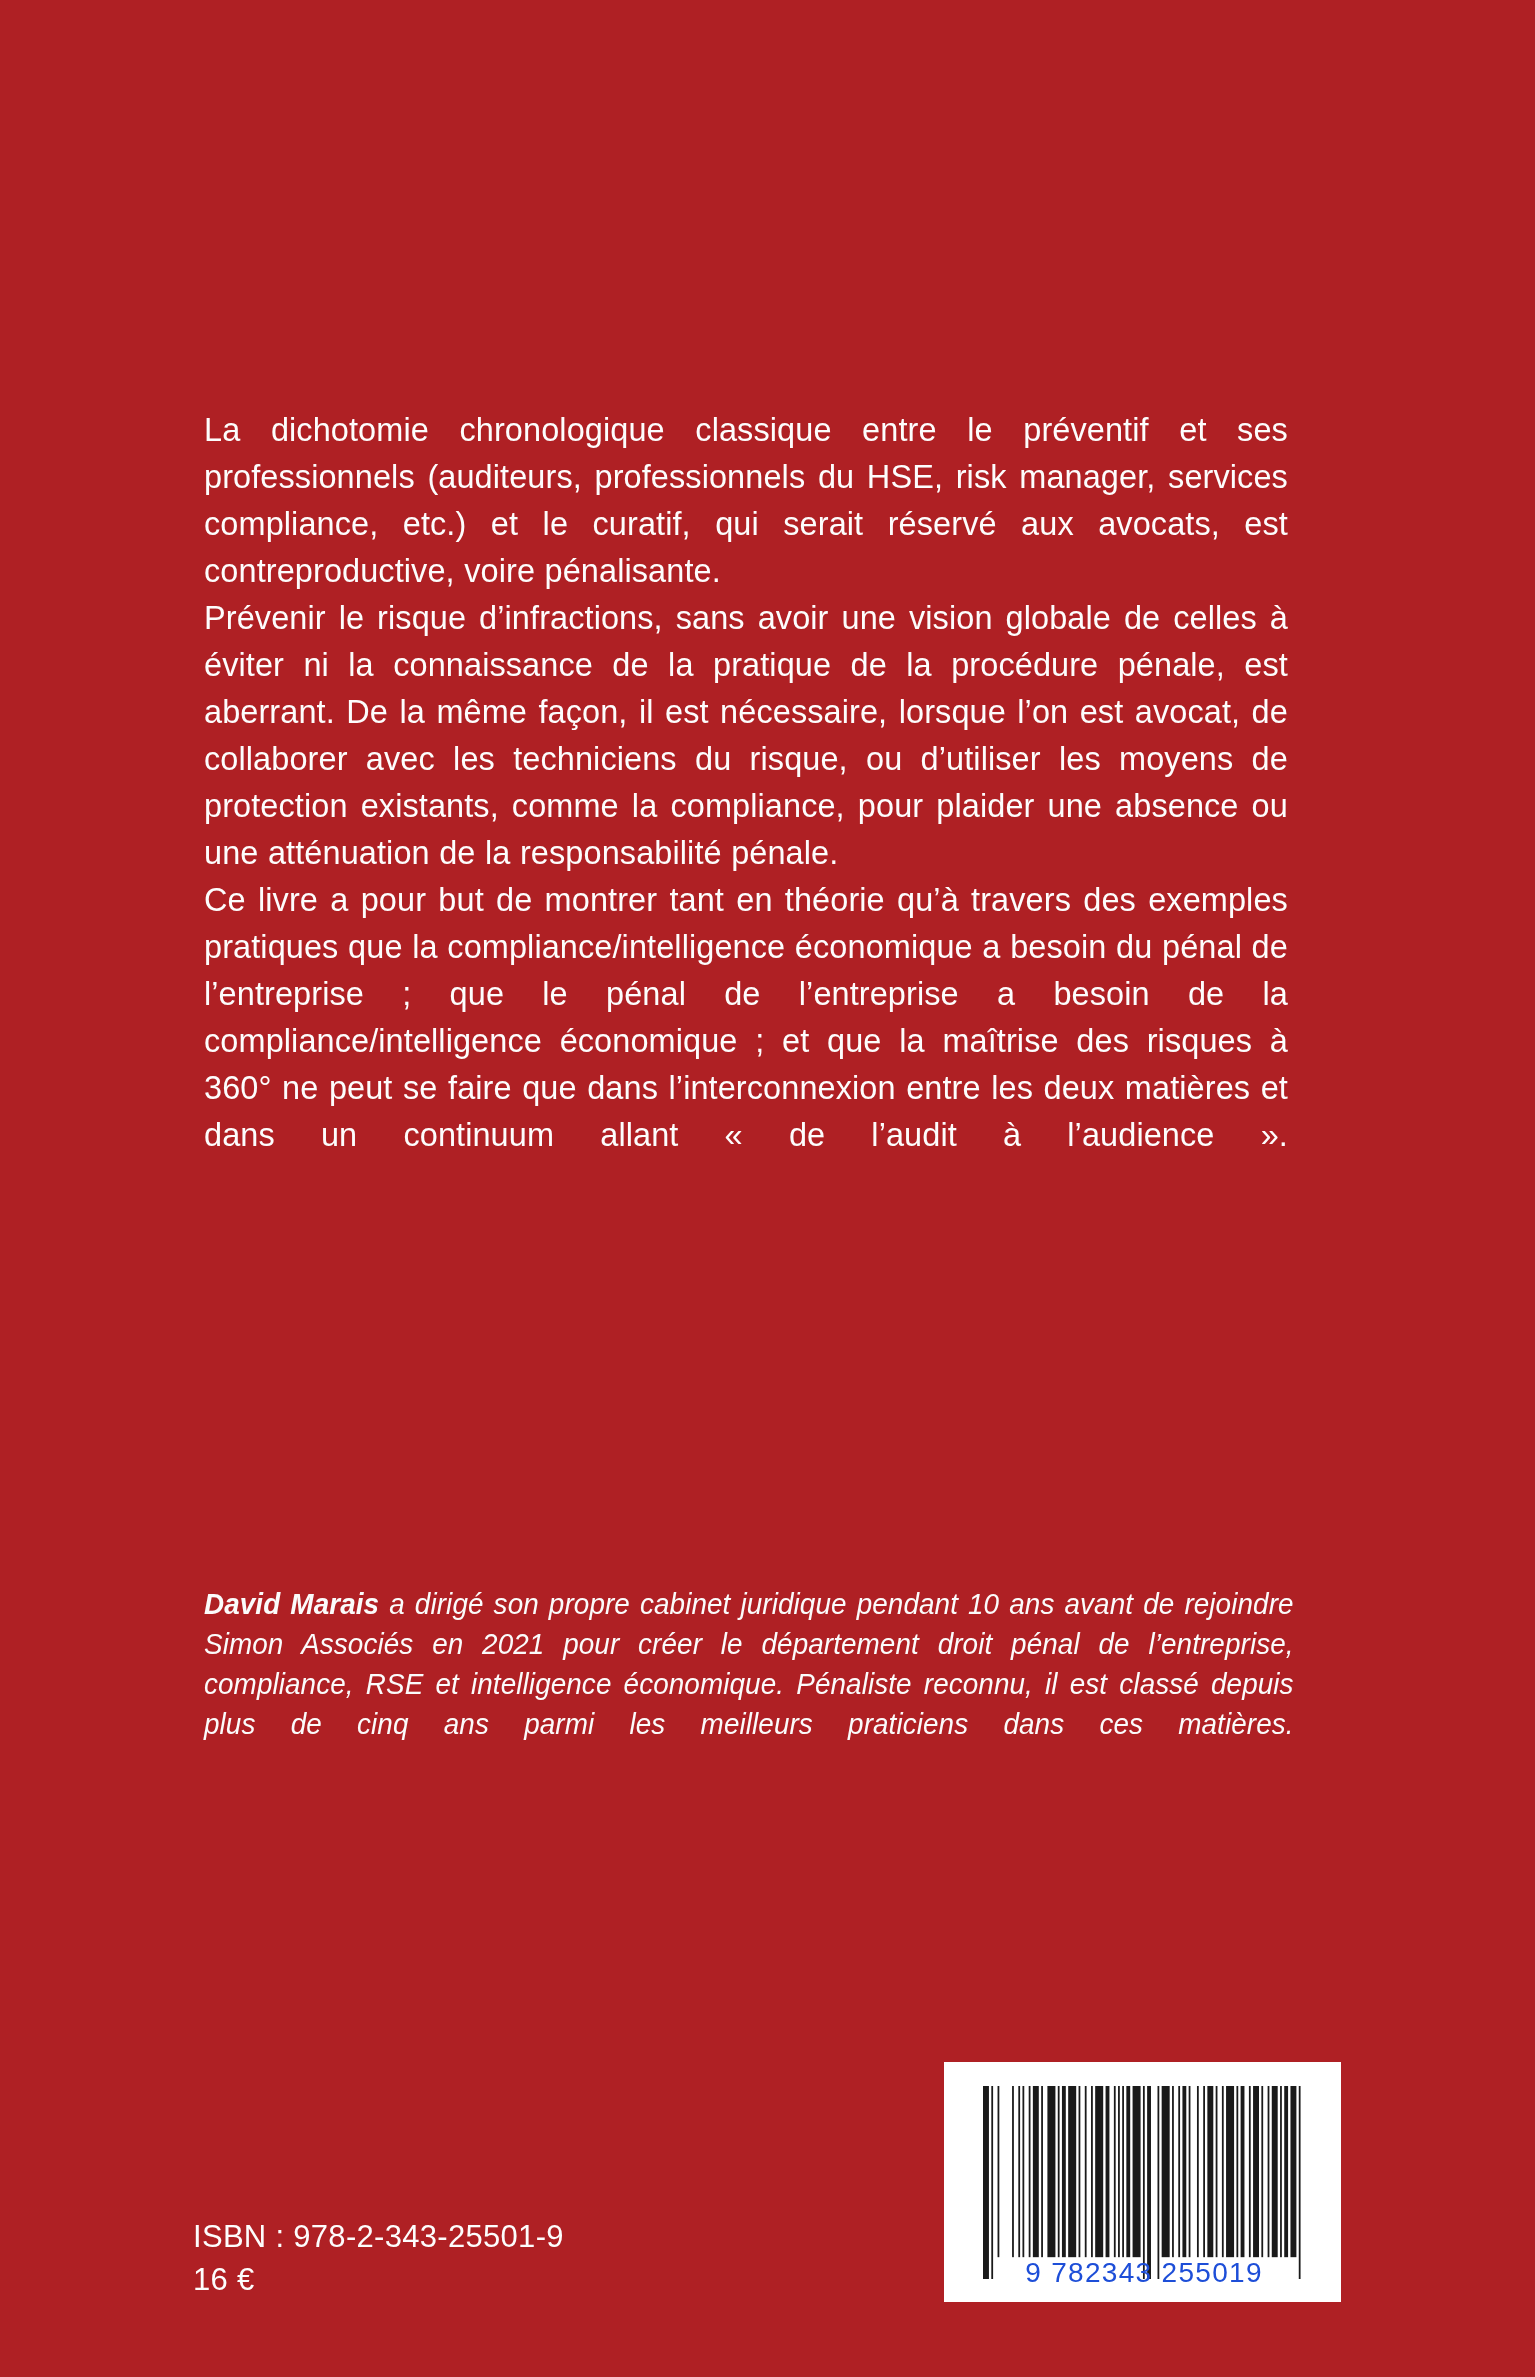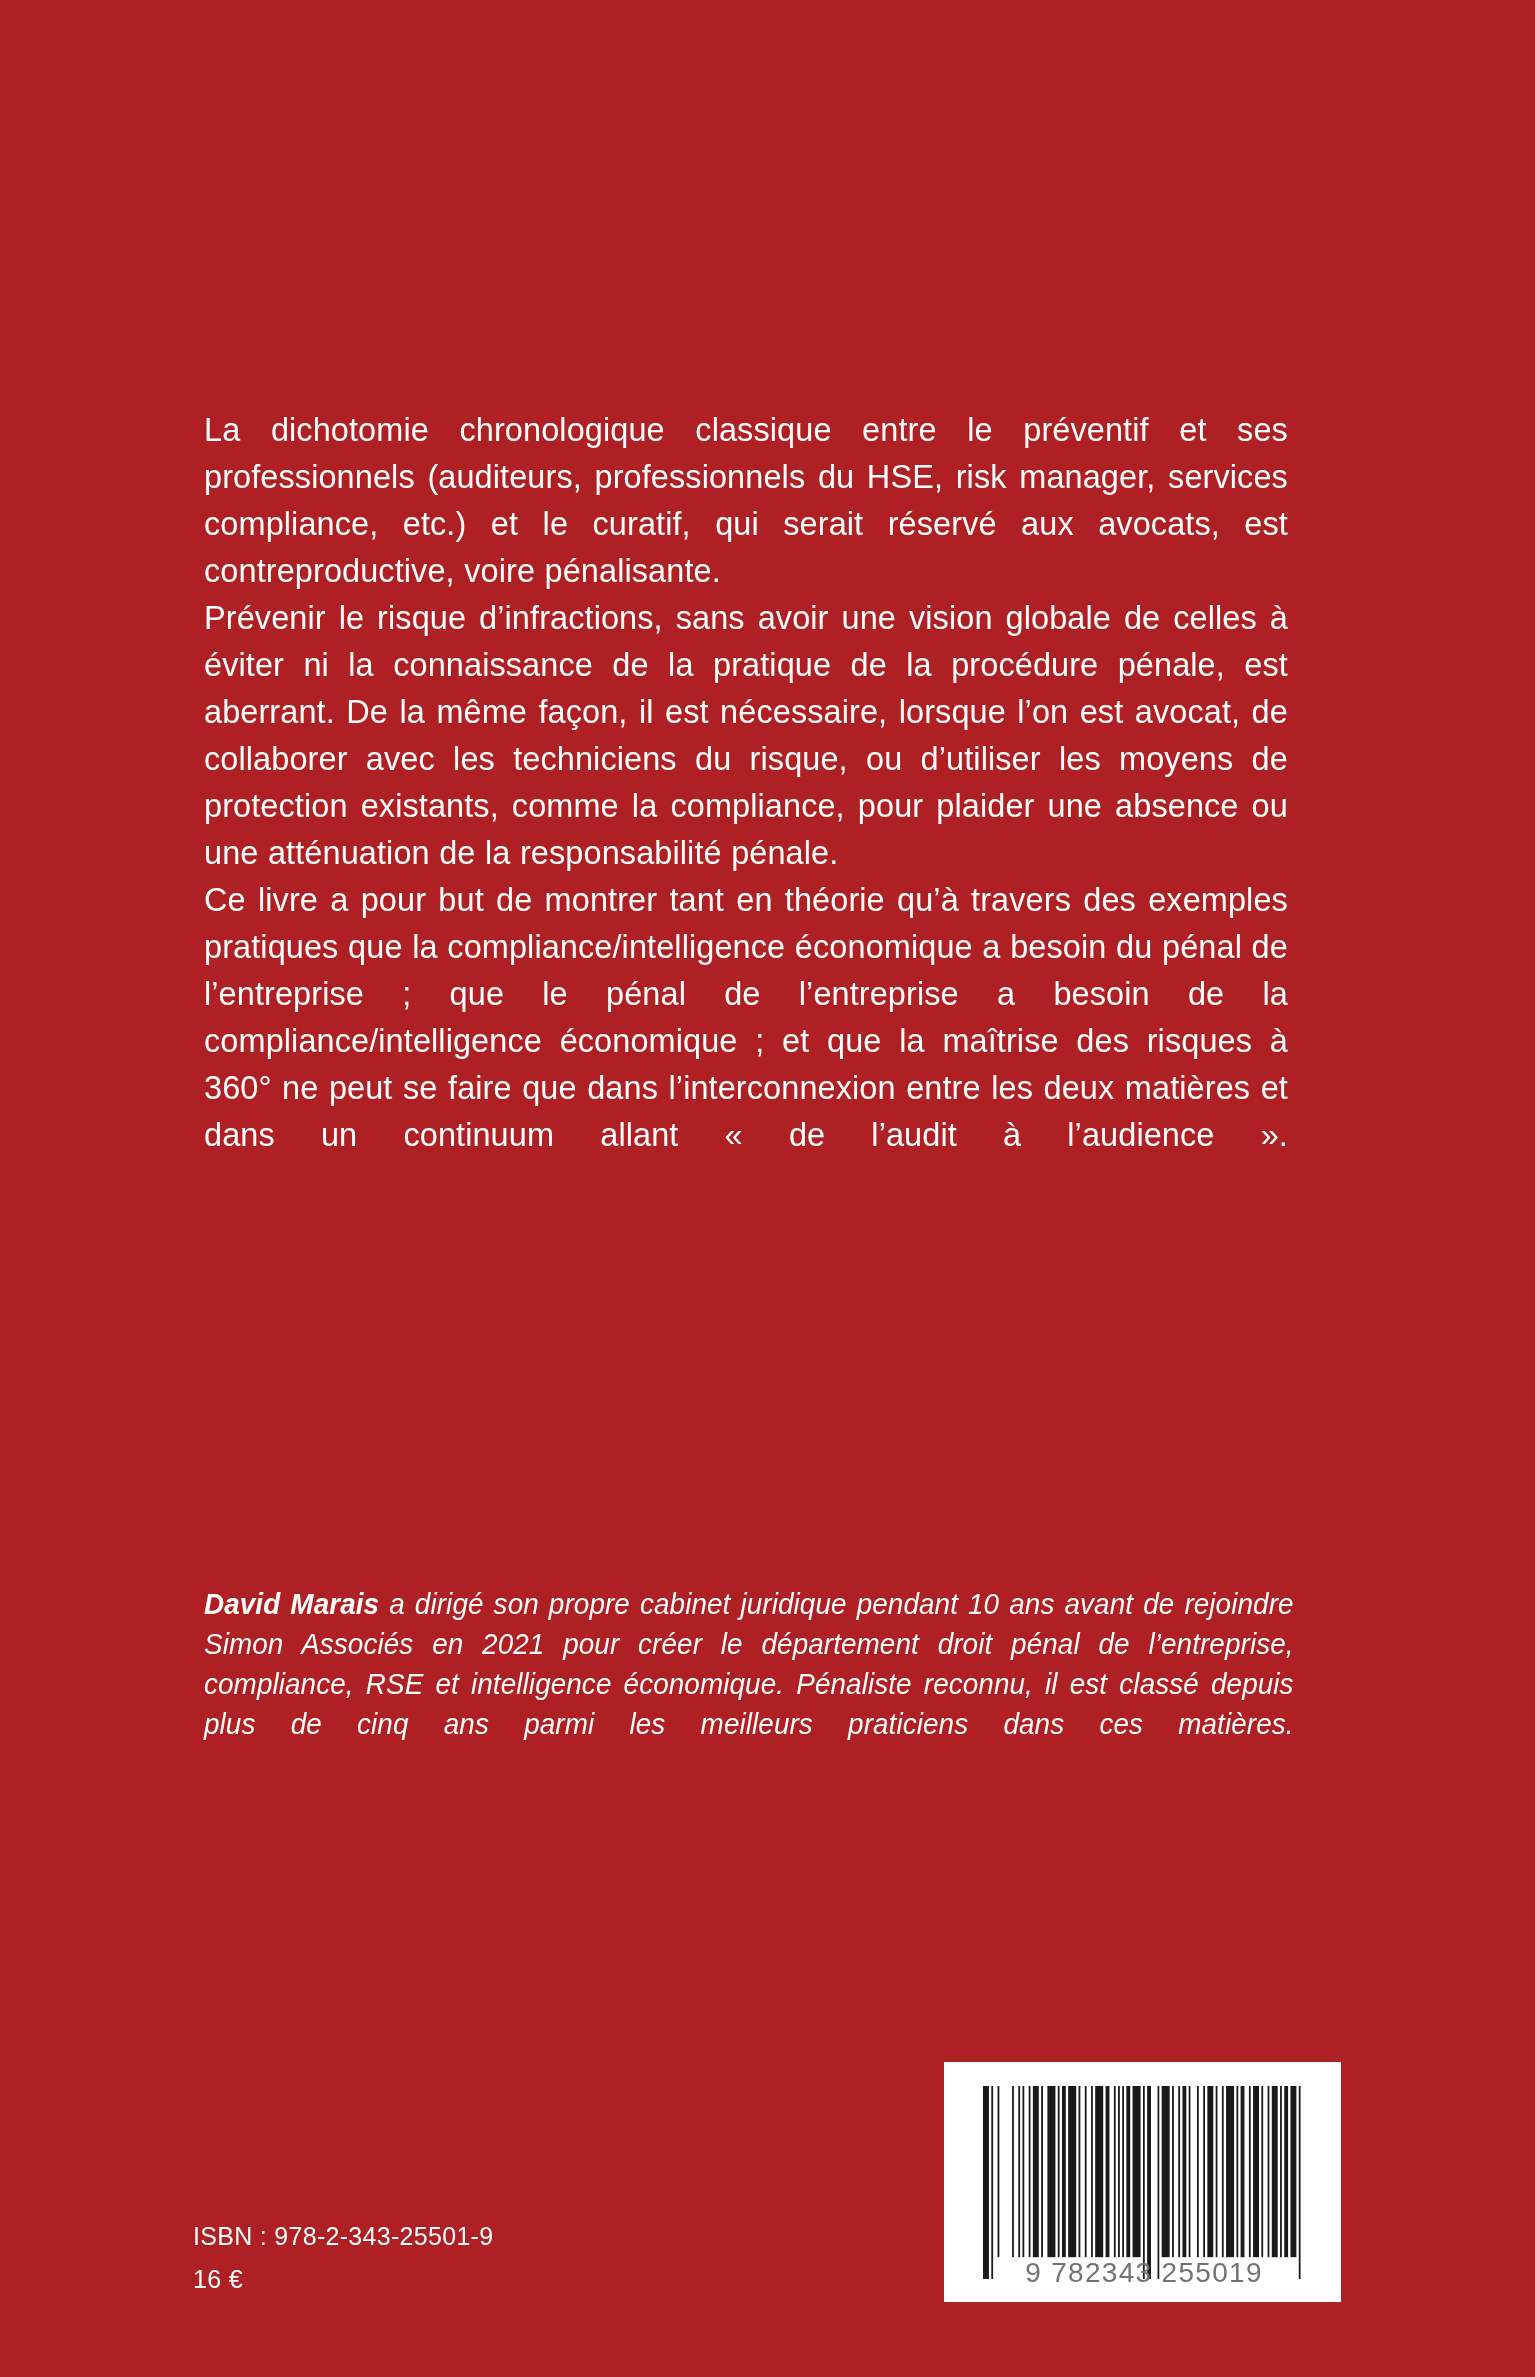--- a/index.html
+++ b/index.html
@@ -99,21 +99,21 @@
   #isbn-block {
     position: absolute;
     left: 193px;
     top: 2215px;
   }
   .isbn-line {
     display: block;
     color: #fdfdfd;
     font-family: "Liberation Sans", sans-serif;
     font-weight: 400;
-    font-size: 25px;
+    font-size: 31px;
     line-height: 43px;
     letter-spacing: 0.3px;
     white-space: nowrap;
   }
 
   
   #barcode-box {
     position: absolute;
     left: 944px;
     top: 2062px;
@@ -133,21 +133,21 @@
     left: 0;
     top: 0;
     width: 100%;
     height: 100%;
   }
   #barcode-digits {
     position: absolute;
     left: -32px;
     bottom: -10px;
     width: 386px;
-    color: #737373;
+    color: #1d4ed8;
     font-family: "Liberation Sans", sans-serif;
     font-size: 28px;
     letter-spacing: 1.3px;
     text-align: center;
     white-space: nowrap;
   }
 </style>
 </head>
 <body>
 

